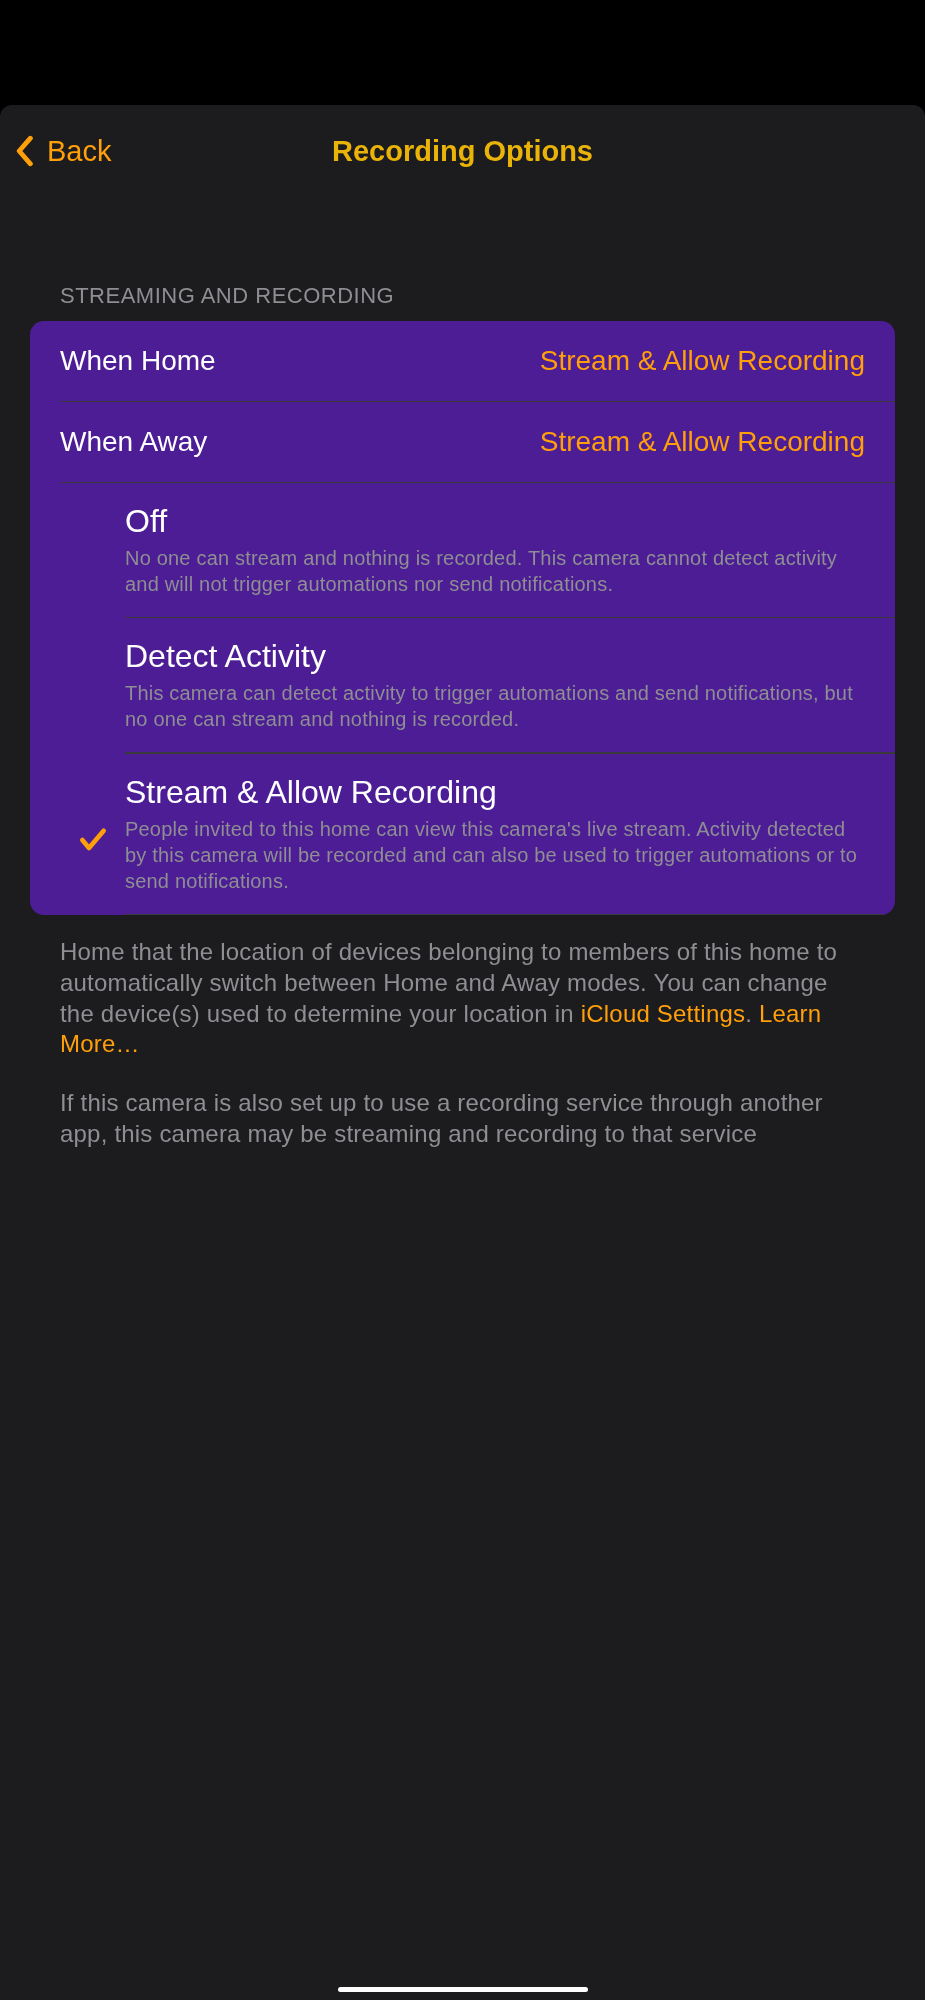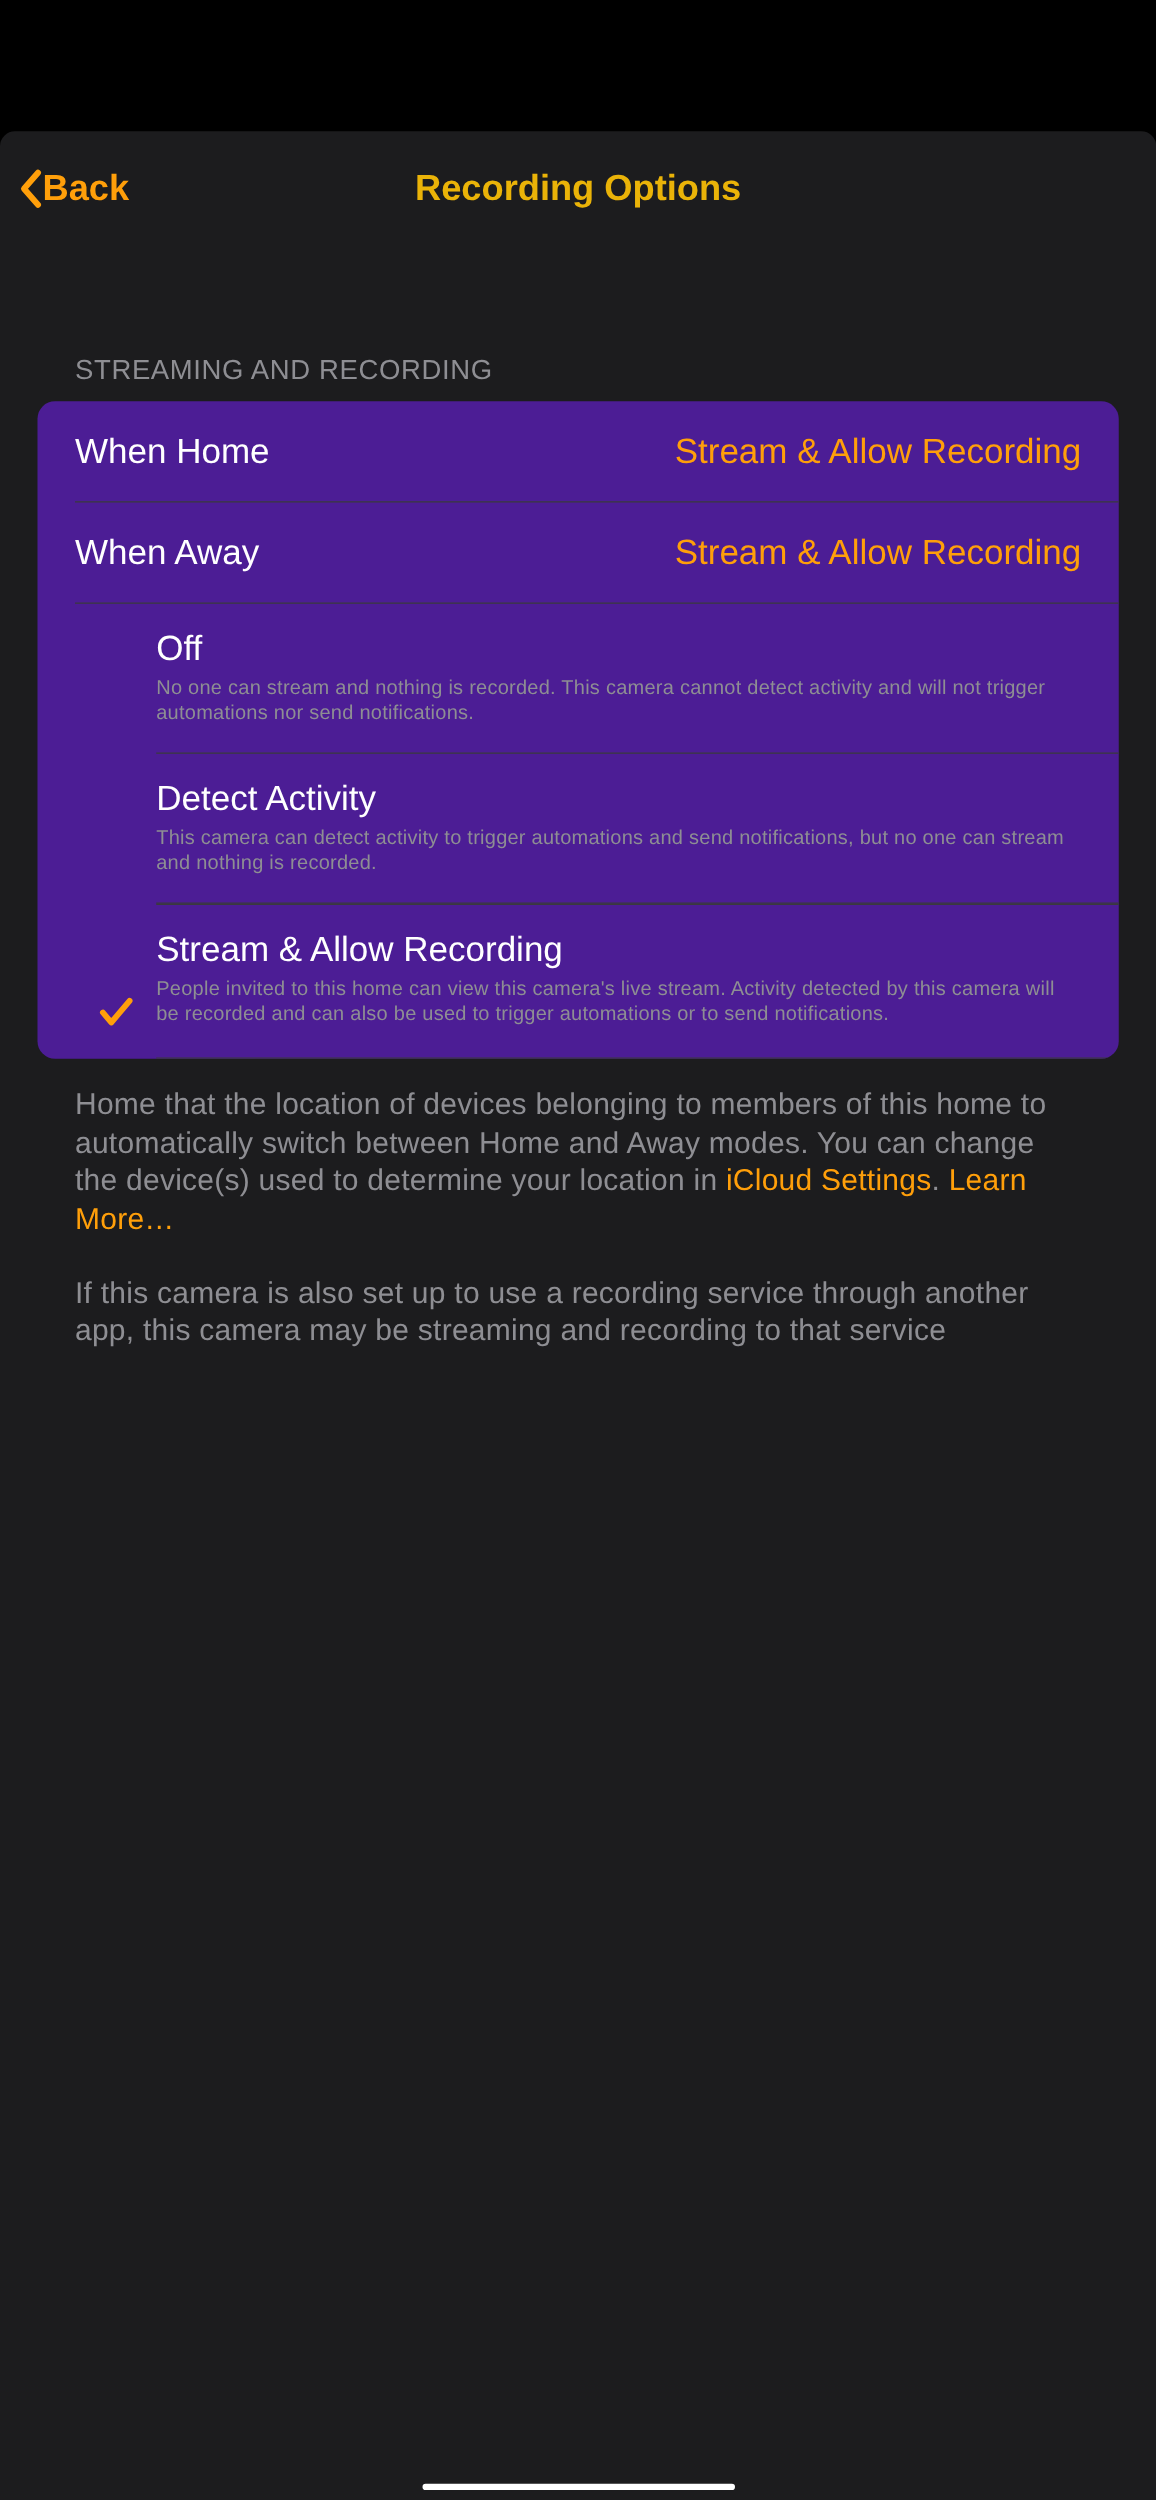--- a/index.html
+++ b/index.html
@@ -32,22 +32,21 @@
       align-items: center;
       justify-content: center;
     }
     .nav-back {
       position: absolute;
       left: 14px;
       display: flex;
       align-items: center;
       color: #ff9f0a;
       font-size: 29px;
-      gap: 0;
-      font-weight: bold;
+      gap: 13px;
     }
     .nav-back svg {
       width: 20px;
       height: 32px;
     }
     .nav-title {
       font-size: 29px;
       font-weight: 600;
       color: #eab308;
     }
@@ -101,26 +100,26 @@
       padding-top: 50px;
     }
     .check-col svg {
       width: 32px;
       height: 32px;
     }
     .option-content {
       flex: 1;
     }
     .option-title {
-      font-size: 28px;
+      font-size: 32px;
       color: #fff;
       margin-bottom: 6px;
     }
     .option-desc {
-      font-size: 16px;
+      font-size: 20px;
       line-height: 1.28;
       color: #8e8e93;
       letter-spacing: 0.2px;
     }
     .more-row {
       display: flex;
       align-items: center;
       justify-content: space-between;
       padding: 22px 30px;
     }

